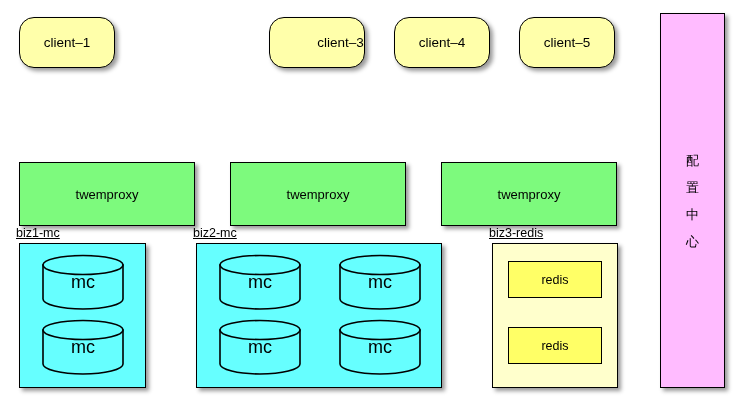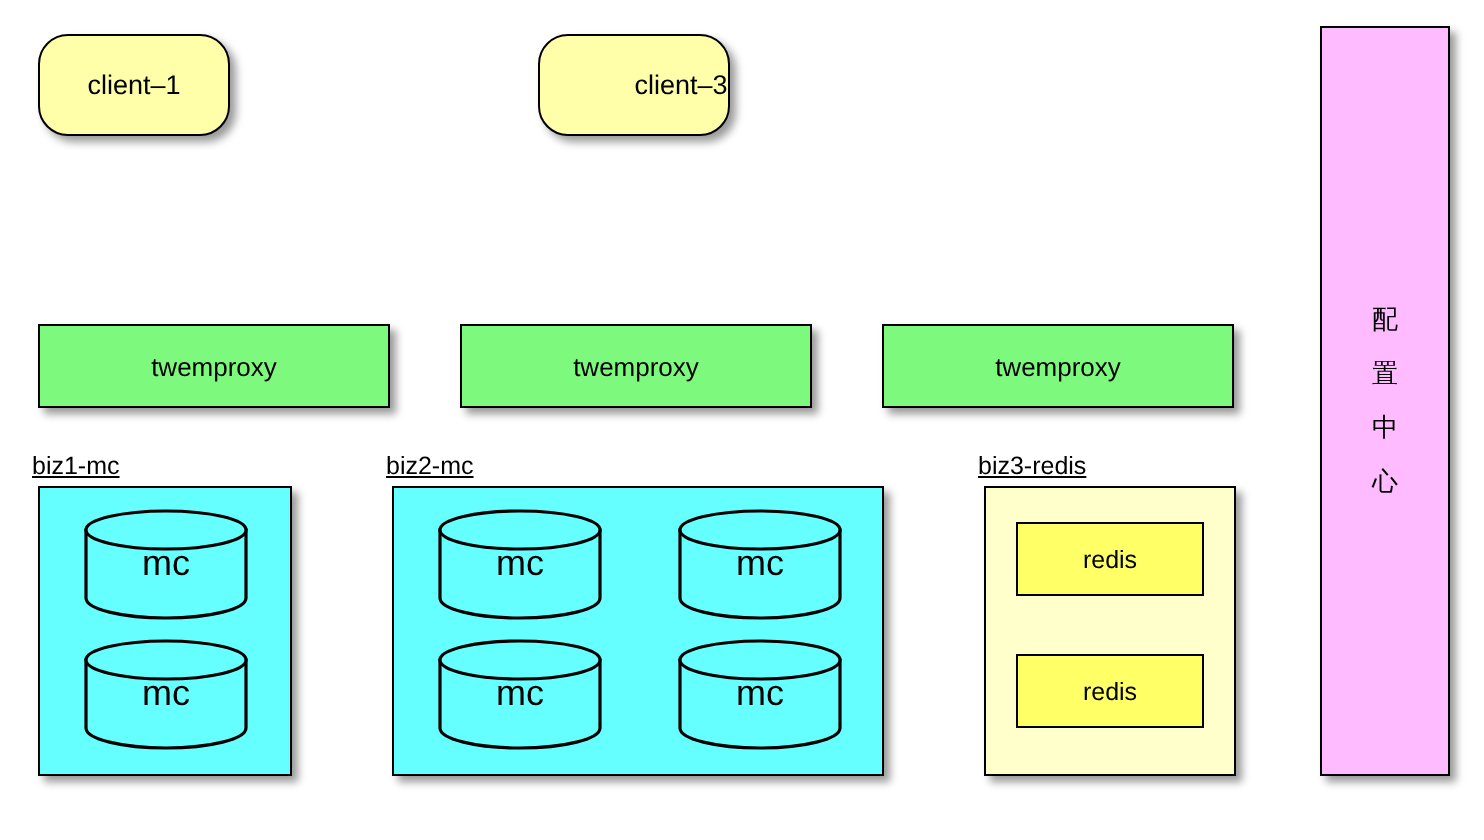--- a/index.html
+++ b/index.html
@@ -55,21 +55,21 @@
     width: 598px;
     height: 48px;
     background: #ccffff;
     font-size: 13.5px;
   }
 
   
   .twemproxy {
     top: 162px;
     width: 176px;
-    height: 42px;
+    height: 64px;
     background: #7dfa7d;
     font-size: 13px;
   }
   .t1 { left: 19px; }
   .t2 { left: 230px; }
   .t3 { left: 441px; }
 
   
   .biz {
     top: 243px;
@@ -148,20 +148,26 @@
 <body>
 
 <div id="canvas">
 
   <div class="node client c1">
     <span>client–1</span>
   </div>
   <div class="node client c3">
     <span>client–3</span>
   </div>
+  <div class="node client c4">
+    <span>client–4</span>
+  </div>
+  <div class="node client c5">
+    <span>client–5</span>
+  </div>
 
 
   <div class="node twemproxy t1">
     <span>twemproxy</span>
   </div>
   <div class="node twemproxy t2">
     <span>twemproxy</span>
   </div>
   <div class="node twemproxy t3">
     <span>twemproxy</span>

